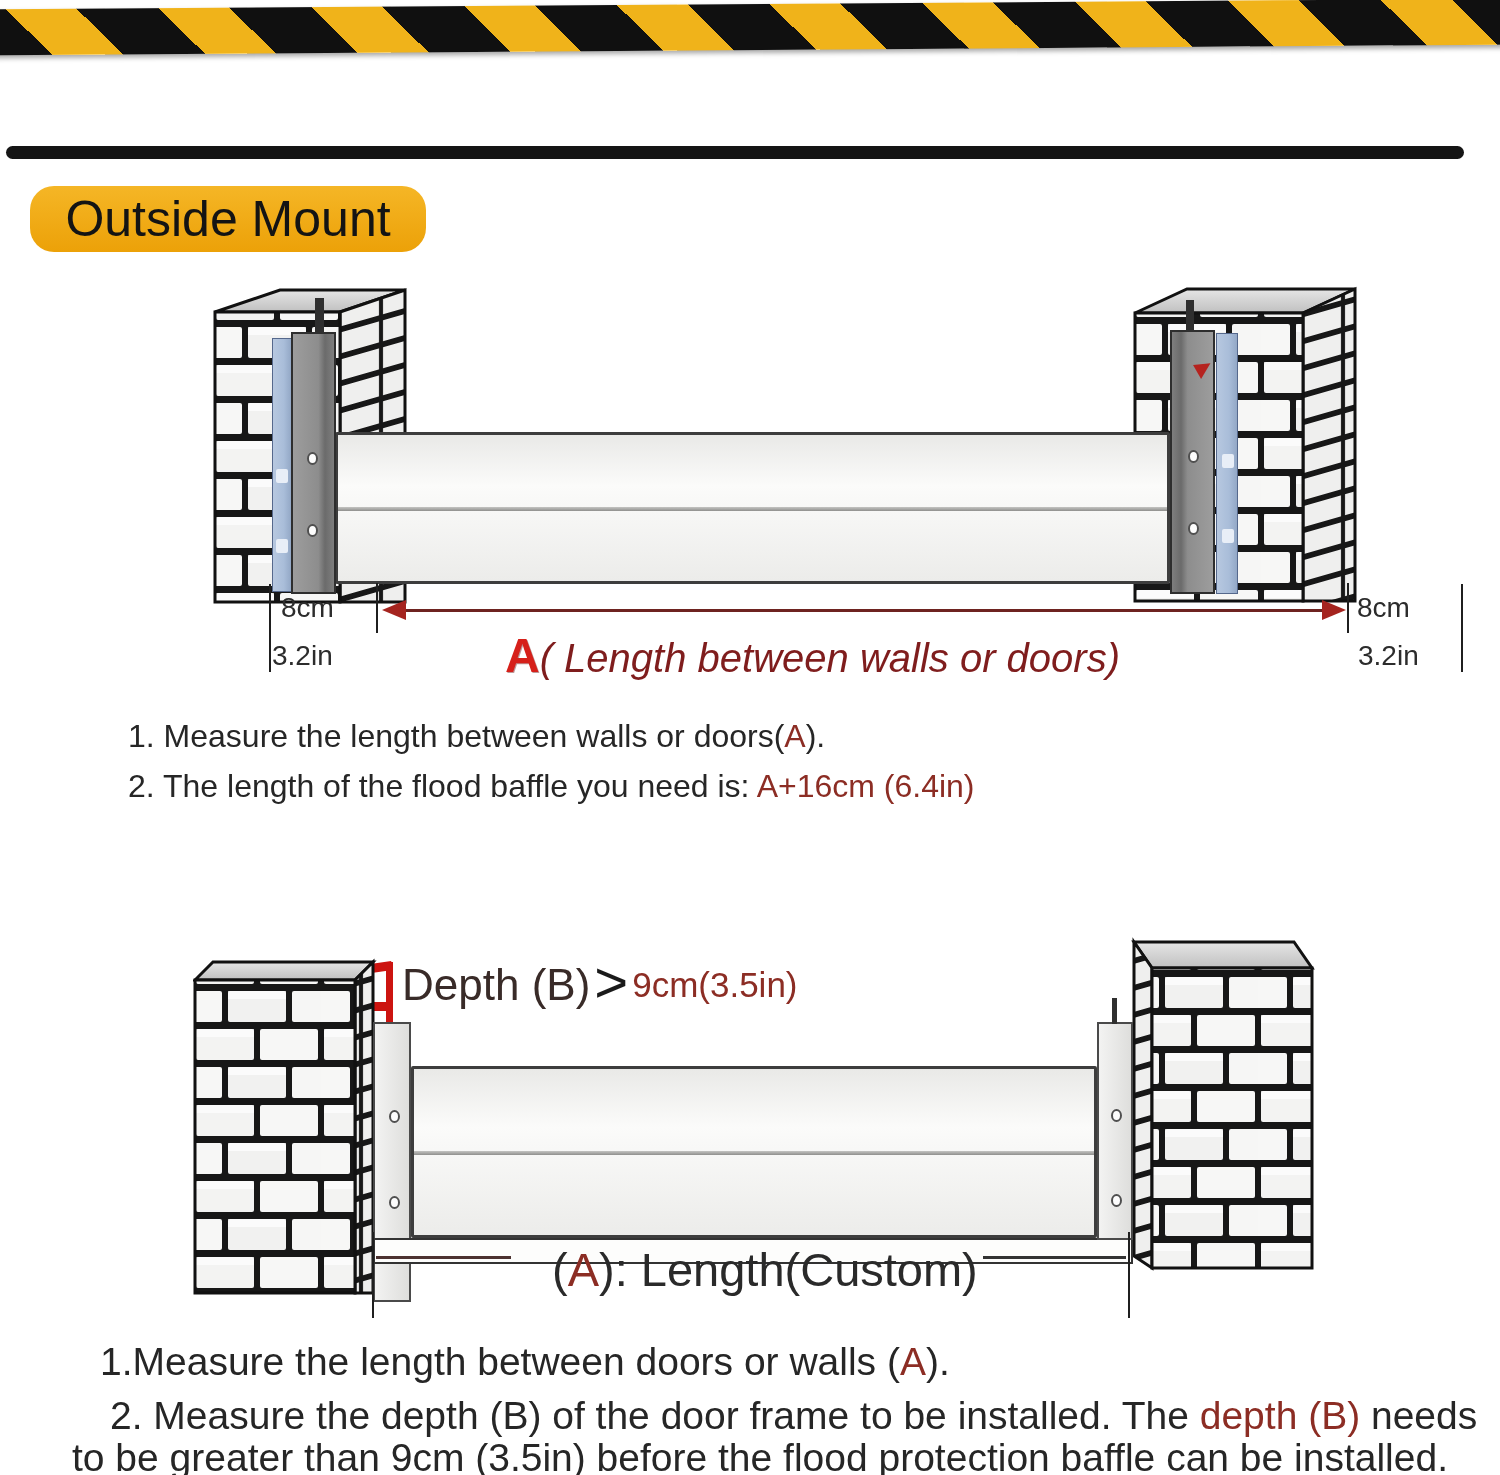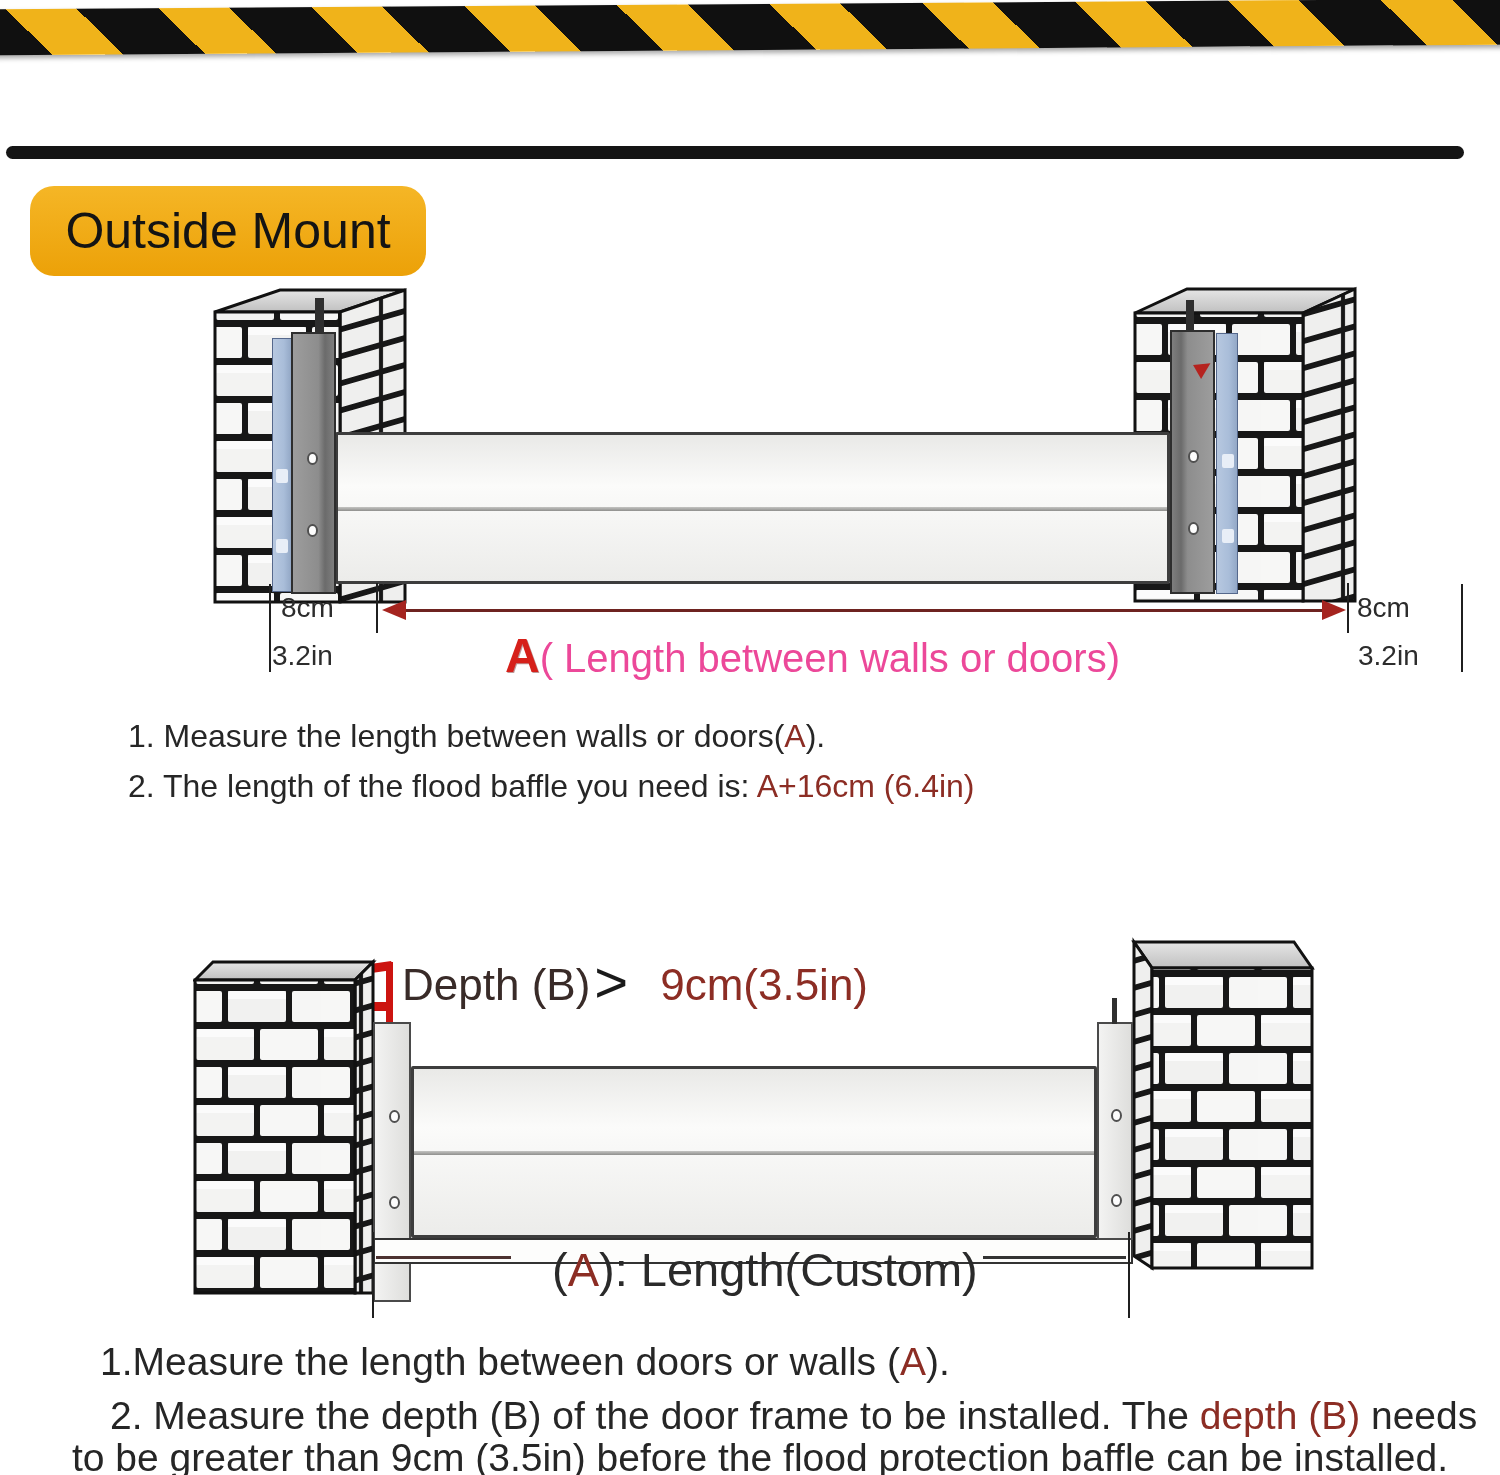--- a/index.html
+++ b/index.html
@@ -24,21 +24,21 @@
     background:linear-gradient(180deg,#ffffff,#f4f4f4 55%,#e7e7e7);
     display:flex;align-items:center;justify-content:center;
   }
   .title-band h1{
     margin:0;font-size:62px;font-weight:700;letter-spacing:1px;color:#0b0b0b;
     text-shadow:2px 3px 1px rgba(150,150,150,.55), 0 0 1px #000;
   }
   .divider-bar{left:6px;top:146px;width:1458px;height:13px;background:#151515;border-radius:7px;}
   
   .badge{
-    width:396px;height:90px;border-radius:24px;
+    width:396px;height:66px;border-radius:24px;
     background:linear-gradient(180deg,#f5b626,#eca108);
     box-shadow:2px 3px 0 #c4albb, inset 0 -4px 6px rgba(140,90,0,.35), 2px 4px 4px rgba(0,0,0,.25);
     display:flex;align-items:center;justify-content:center;
     font-size:50px;color:#141414;
   }
   
   .barrier{
     background:linear-gradient(180deg,#e9e9e7,#fbfbfa 35%,#ececea);
     border:3px solid #3d3d3d;border-radius:2px;box-sizing:border-box;
   }
@@ -57,31 +57,31 @@
   .pin{background:#2f2f2f;}
   .tick{background:#1f1f1f;width:2px;}
   .mline{height:3px;background:#4c3230;}
   
   .arrow-line{height:3px;background:var(--arrow-red);}
   .arrow-head{width:0;height:0;border-top:10px solid transparent;border-bottom:10px solid transparent;}
   .arrow-head.left{border-right:24px solid #a5241f;}
   .arrow-head.right{border-left:24px solid #a5241f;}
   .meas-num{font-size:28px;color:#2c2c2c;}
   .big-red-a{font-size:48px;font-weight:700;color:var(--bright-red);text-shadow:1px 1px 0 rgba(90,0,0,.4);}
-  .meas-caption{font-size:40px;color:#ec4899;}
+  .meas-caption{font-size:40px;color:#7f1d1d;font-style:italic;}
   
   .step{font-size:32px;color:#262626;white-space:nowrap;text-align:right;}
   .step .red{color:var(--dark-red);}
   .step2{font-size:39px;line-height:1.12;color:#262626;}
   .step2 .red{color:var(--dark-red);}
   
   .depth-label{display:flex;align-items:center;}
   .depth-pre{font-size:44px;color:#392b28;}
   .depth-gt{font-size:58px;color:#1a1a1a;margin:0 4px 6px 4px;}
-  .depth-red{font-size:44px;color:var(--dark-red);margin-left:28px;}
+  .depth-red{font-size:35px;color:var(--dark-red);}
   .redbar{background:#cc1410;}
   
   .len-caption{font-size:47px;color:#2a2a2a;}
   .len-caption .red{color:var(--dark-red);}
   svg{display:block;}
 </style>
 </head>
 <body>
 
 <svg width="0" height="0" style="position:absolute" aria-hidden="true">

